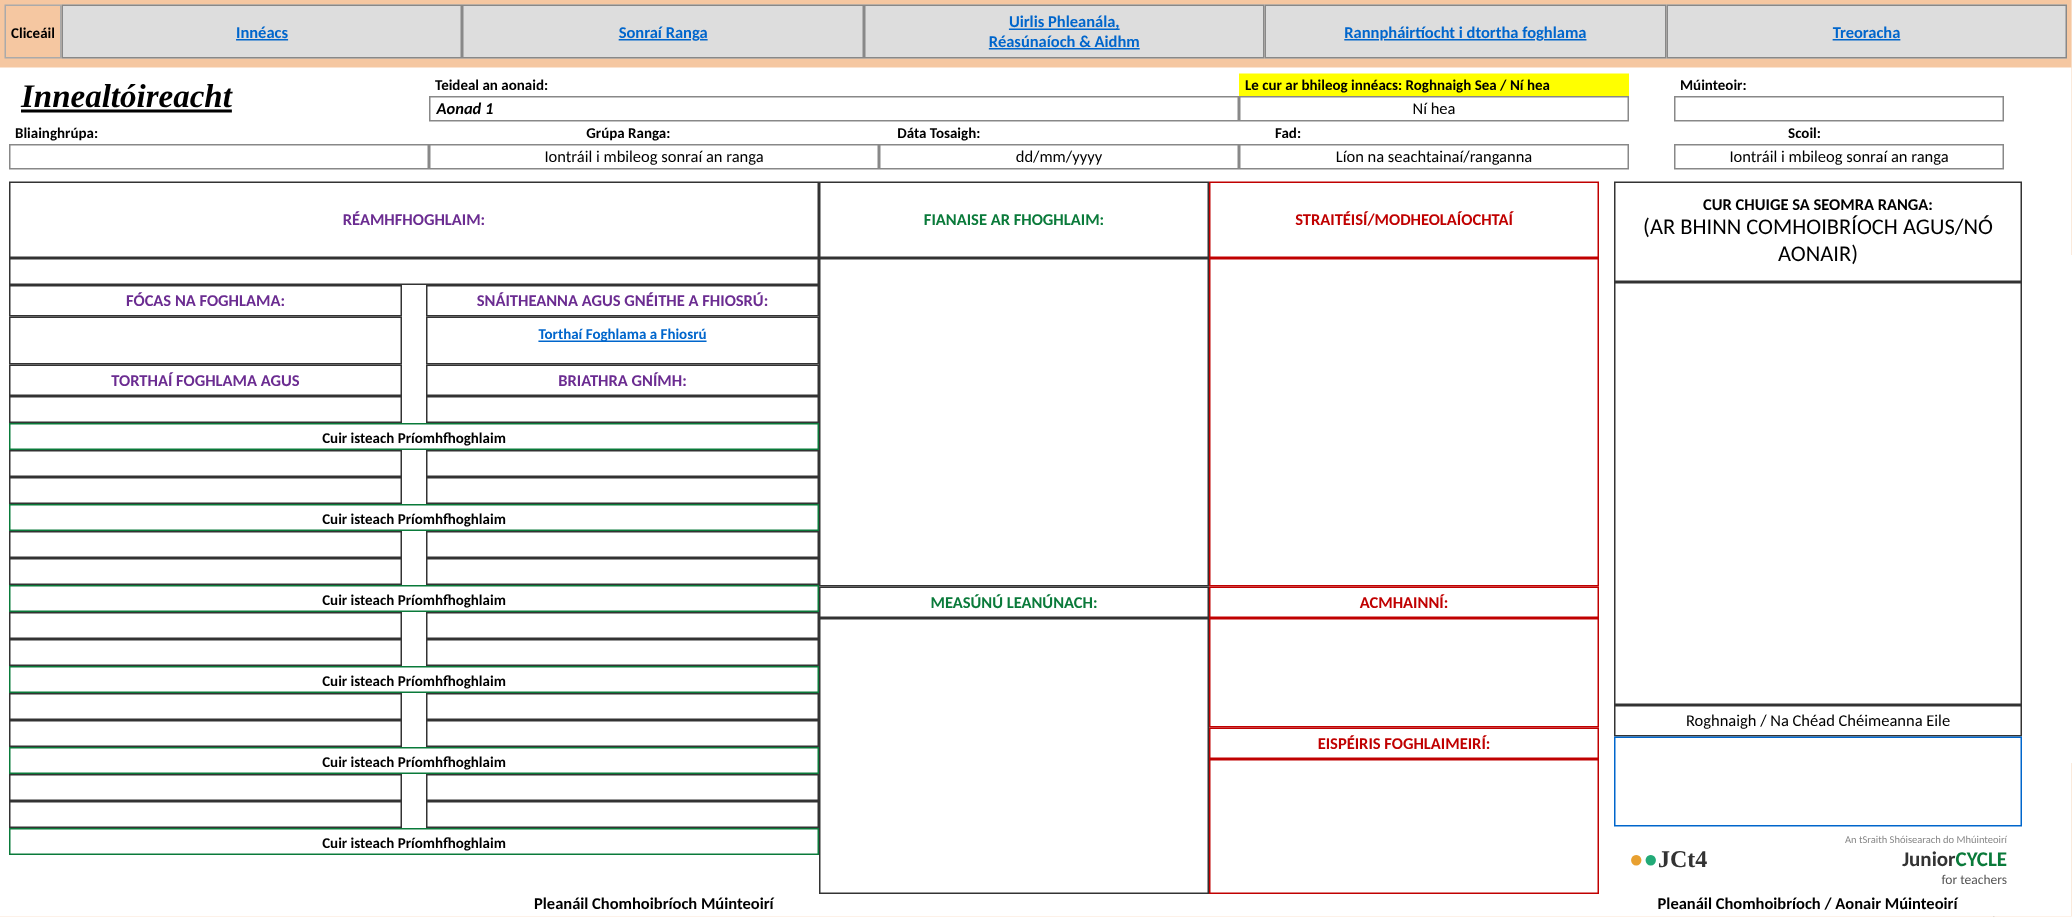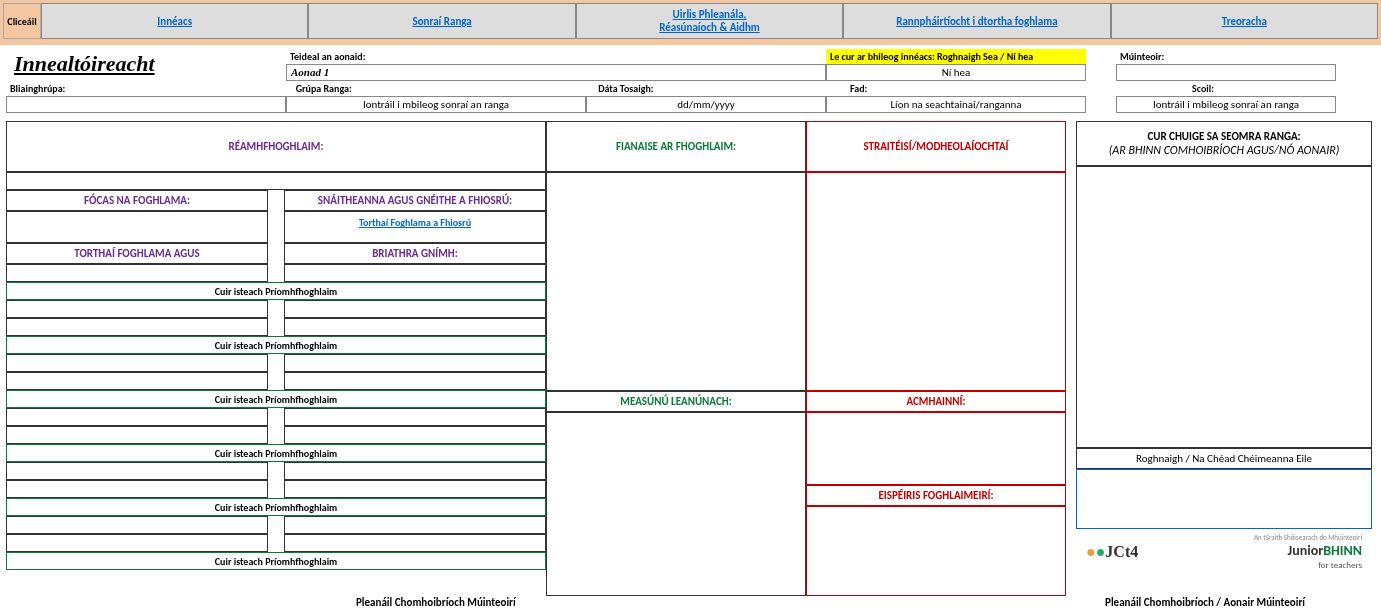--- a/index.html
+++ b/index.html
@@ -4,28 +4,28 @@
 <style>
 * { box-sizing: border-box; margin: 0; padding: 0; }
 body { font-family: Calibri, Arial, sans-serif; font-size: 11px; background: #f5c7a1; width: 1381px; height: 611px; overflow: hidden; }
 .top-nav { display: flex; background: #f5c7a1; padding: 3px 3px 6px 3px; }
 .top-nav .click-label { background: #f5c7a1; width: 38px; font-weight: bold; display: flex; align-items: center; justify-content: center; border: 1px solid #aaa; font-size: 10px; }
 .top-nav .tab { flex: 1; border: 1px solid #888; background: #ddd; text-align: center; padding: 4px 2px; color: #0066cc; text-decoration: underline; font-weight: bold; font-size: 11px; display: flex; align-items: center; justify-content: center; }
 .top-nav .tab.multi { line-height: 1.2; }
 .content { padding: 4px 6px; background: #fff; }
 .title-block { width: 280px; font-family: 'Segoe Script', cursive; font-weight: bold; font-style: italic; font-size: 22px; padding: 2px 8px; text-decoration: underline; }
 .field { border: 1px solid #888; padding: 1px 4px; background: #fff; font-size: 11px; }
-.field.bold { font-weight: bold; font-family: Liberation Serif, serif; }
+.field.bold { font-weight: bold; }
 .yellow { background: #ffff00; }
 .label-cell { font-weight: bold; font-size: 10px; padding: 1px 4px; }
 .main-grid { display: flex; margin-top: 8px; gap: 0; }
 .col-left { width: 540px; }
 .col-mid1 { width: 260px; }
 .col-mid2 { width: 260px; }
-.col-right { width: 296px; margin-left: 10px; }
+.col-right { width: 272px; margin-left: 10px; }
 .section-hdr { font-weight: bold; text-align: center; padding: 18px 4px; border: 1px solid #333; }
 .purple { color: #6b2c91; }
 .green-txt { color: #0a7a3a; }
 .red-txt { color: #c00000; }
 .blue-link { color: #0066cc; text-decoration: underline; font-weight: bold; }
 .sub-hdr { font-weight: bold; text-align: center; padding: 3px; border: 1px solid #333; }
 .row-cell { border: 1px solid #333; height: 18px; text-align: center; font-size: 10px; padding: 2px; }
 .green-border { border: 1px solid #0a7a3a; }
 .two-col { display: flex; gap: 16px; }
 .two-col > div { flex: 1; }
@@ -63,21 +63,21 @@
         <div class="field bold" style="width:540px;font-style:italic;">Aonad 1</div>
         <div class="field" style="width:260px;text-align:center;">Ní hea</div>
         <div style="width:30px;"></div>
         <div class="field" style="width:220px;"></div>
       </div>
     </div>
   </div>
 
   <div style="display:flex;gap:48px;">
     <div class="label-cell" style="width:280px;">Bliainghrúpa:</div>
-    <div class="label-cell" style="width:300px;">Grúpa Ranga:</div>
+    <div class="label-cell" style="width:300px;text-align:center;">Grúpa Ranga:</div>
     <div class="label-cell" style="width:240px;">Dáta Tosaigh:</div>
     <div class="label-cell" style="width:260px;">Fad:</div>
     <div style="width:30px;"></div>
     <div class="label-cell" style="width:220px;">Scoil:</div>
   </div>
   <div style="display:flex;">
     <div class="field" style="width:280px;"></div>
     <div class="field" style="width:300px;text-align:center;">Iontráil i mbileog sonraí an ranga</div>
     <div class="field" style="width:240px;text-align:center;">dd/mm/yyyy</div>
     <div class="field" style="width:260px;text-align:center;">Líon na seachtainaí/ranganna</div>
@@ -166,30 +166,30 @@
       <div class="empty-box" style="height:219px;border-color:#c00000;"></div>
       <div class="sub-hdr red-txt" style="border-color:#c00000;">ACMHAINNÍ:</div>
       <div class="empty-box" style="height:73px;border-color:#c00000;"></div>
       <div class="sub-hdr red-txt" style="border-color:#c00000;">EISPÉIRIS FOGHLAIMEIRÍ:</div>
       <div class="empty-box" style="height:90px;border-color:#c00000;"></div>
     </div>
 
     <div class="col-right">
       <div class="section-hdr" style="padding:8px 4px;">
         <div style="font-weight:bold;">CUR CHUIGE SA SEOMRA RANGA:</div>
-        <div style="font-weight:normal;font-size:12px;font-style:italic;">(AR BHINN COMHOIBRÍOCH AGUS/NÓ AONAIR)</div>
+        <div style="font-weight:normal;font-size:15px;">(AR BHINN COMHOIBRÍOCH AGUS/NÓ AONAIR)</div>
       </div>
       <div class="empty-box" style="height:282px;"></div>
       <div class="sub-hdr" style="font-weight:normal;">Roghnaigh / Na Chéad Chéimeanna Eile</div>
       <div class="empty-box" style="height:60px;border-color:#0066cc;"></div>
       <div class="logo-area">
         <div style="font-family:cursive;font-weight:bold;font-size:16px;color:#333;"><span style="color:#e8a030;">●</span><span style="color:#2a7;">●</span><span>JCt4</span></div>
         <div style="text-align:right;">
           <div style="font-size:7px;color:#888;">An tSraith Shóisearach do Mhúinteoirí</div>
-          <div style="font-size:14px;font-weight:bold;"><span style="color:#333;">Junior</span><span style="color:#0a7a3a;">BHINN</span></div>
+          <div style="font-size:14px;font-weight:bold;"><span style="color:#333;">Junior</span><span style="color:#0a7a3a;">CYCLE</span></div>
           <div style="font-size:9px;color:#555;">for teachers</div>
         </div>
       </div>
     </div>
   </div>
 
   <div class="footer">
     <div style="margin-left:310px;">Pleanáil Chomhoibríoch Múinteoirí</div>
     <div style="margin-right:30px;">Pleanáil Chomhoibríoch / Aonair Múinteoirí</div>
   </div>

